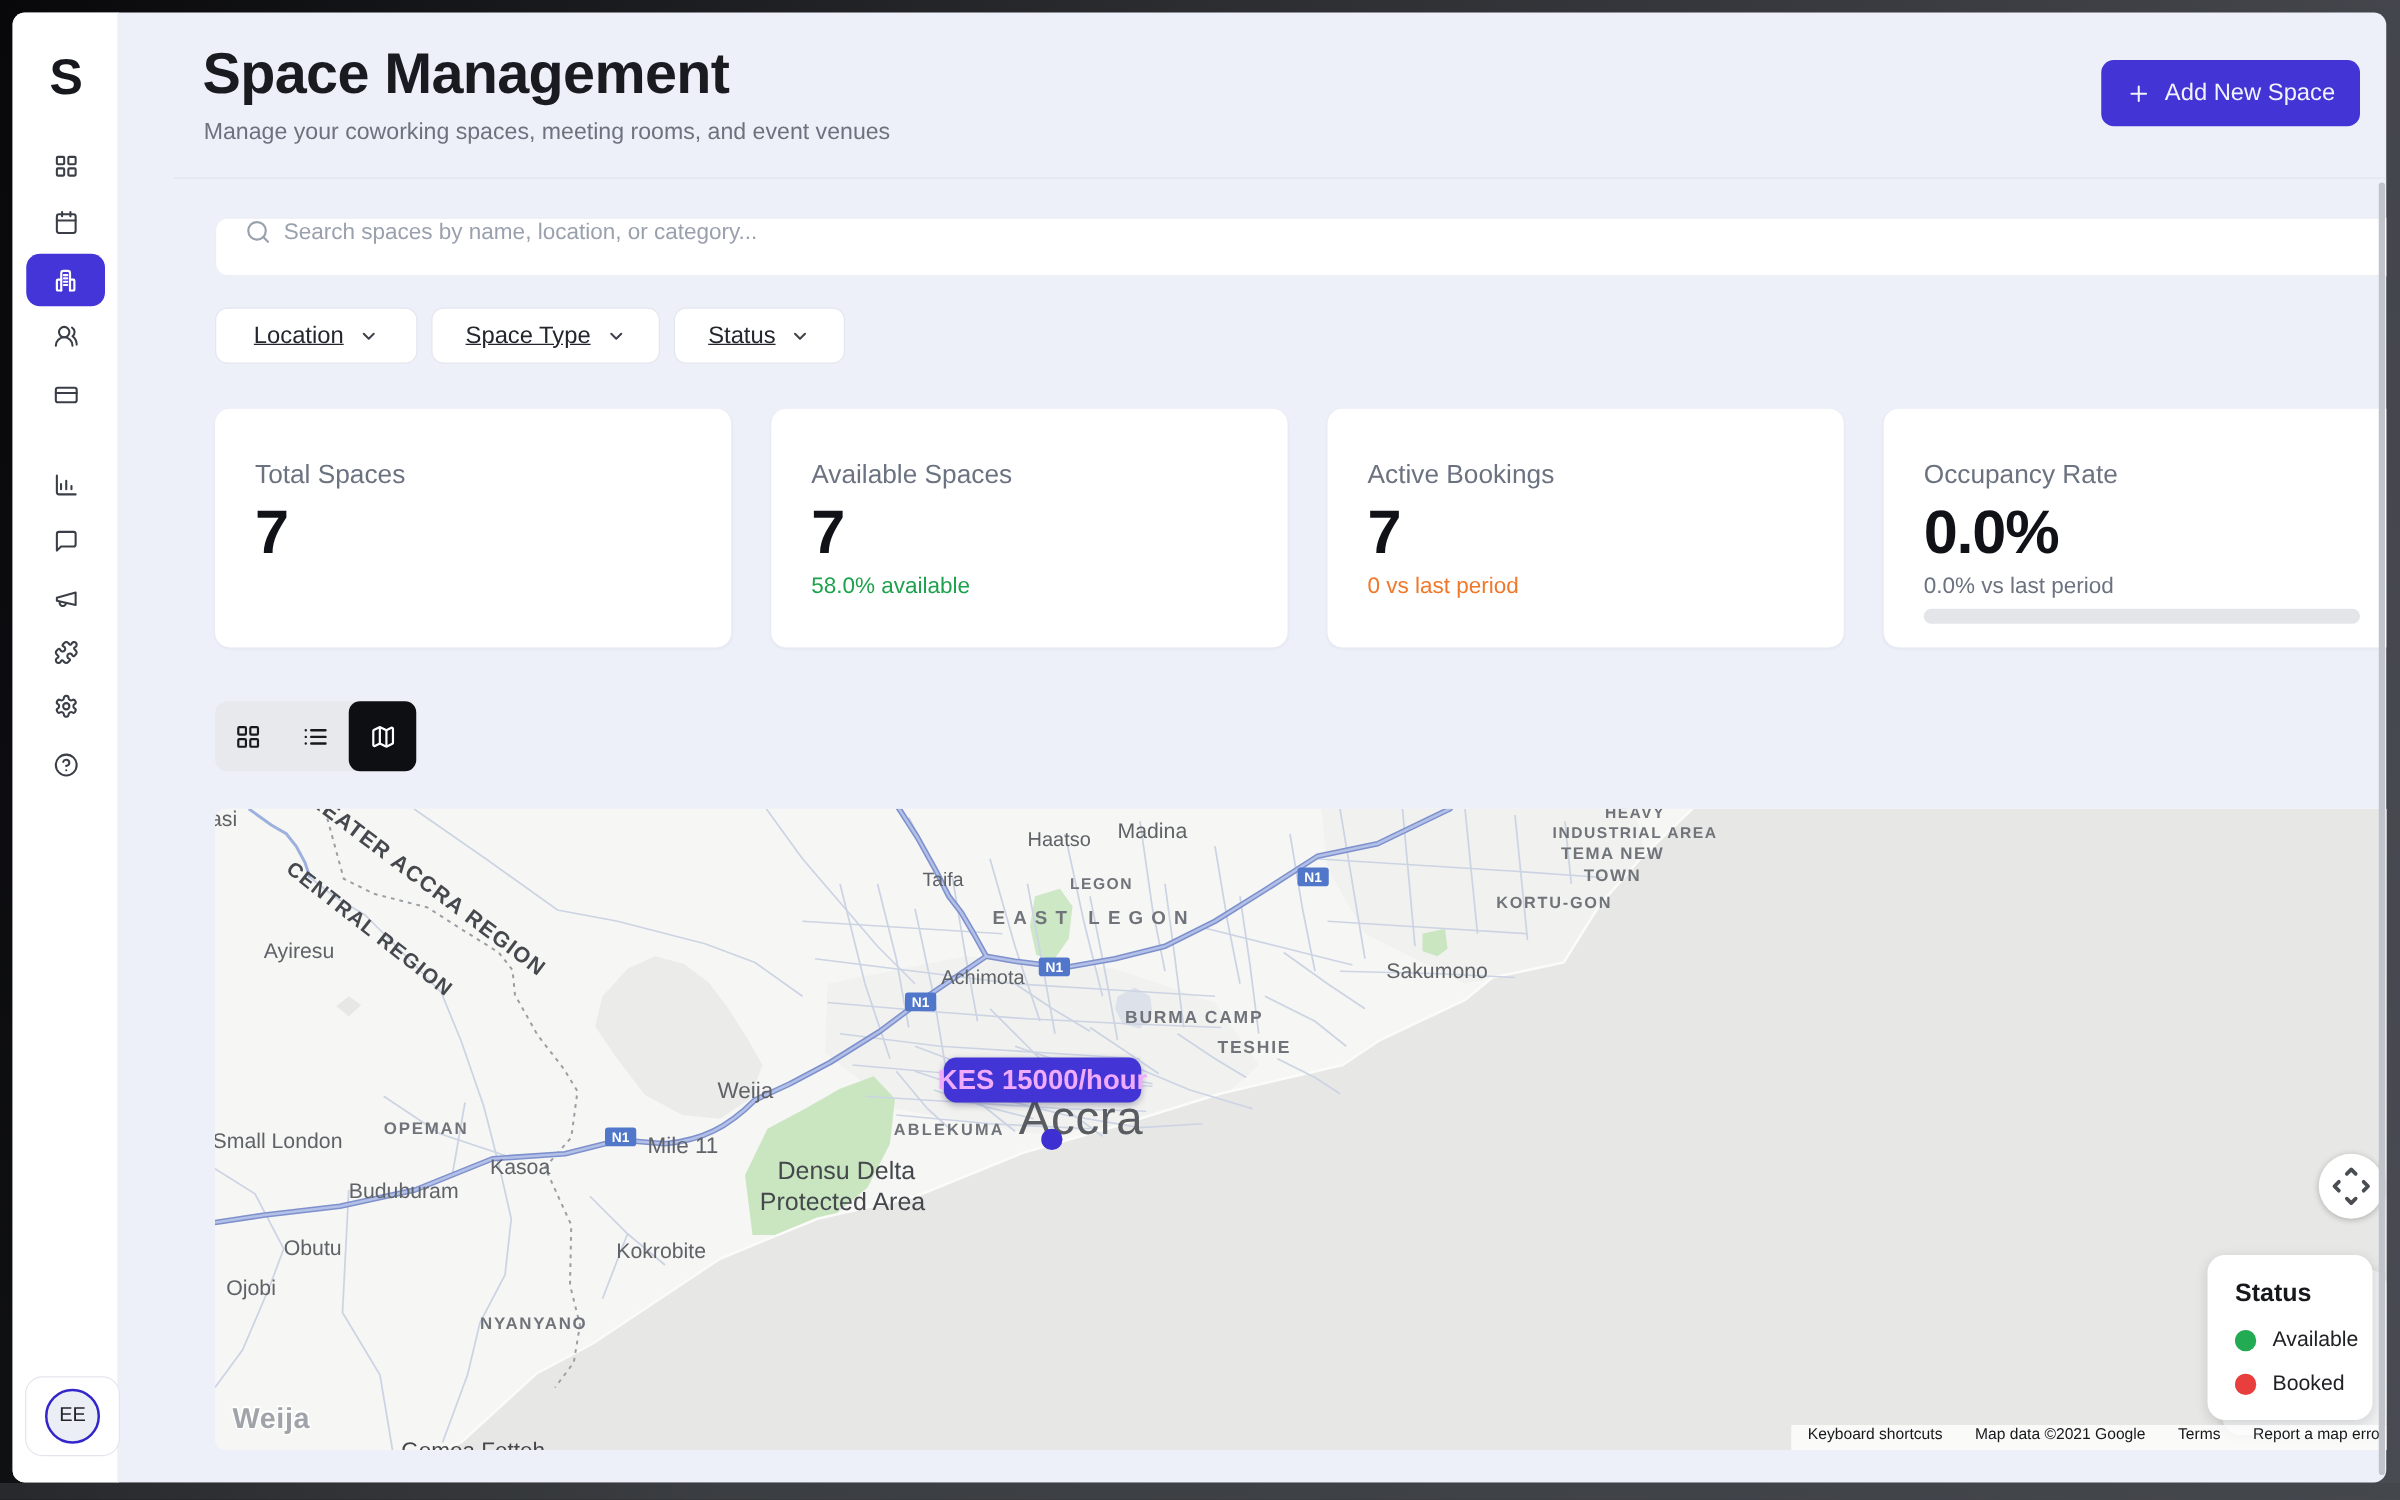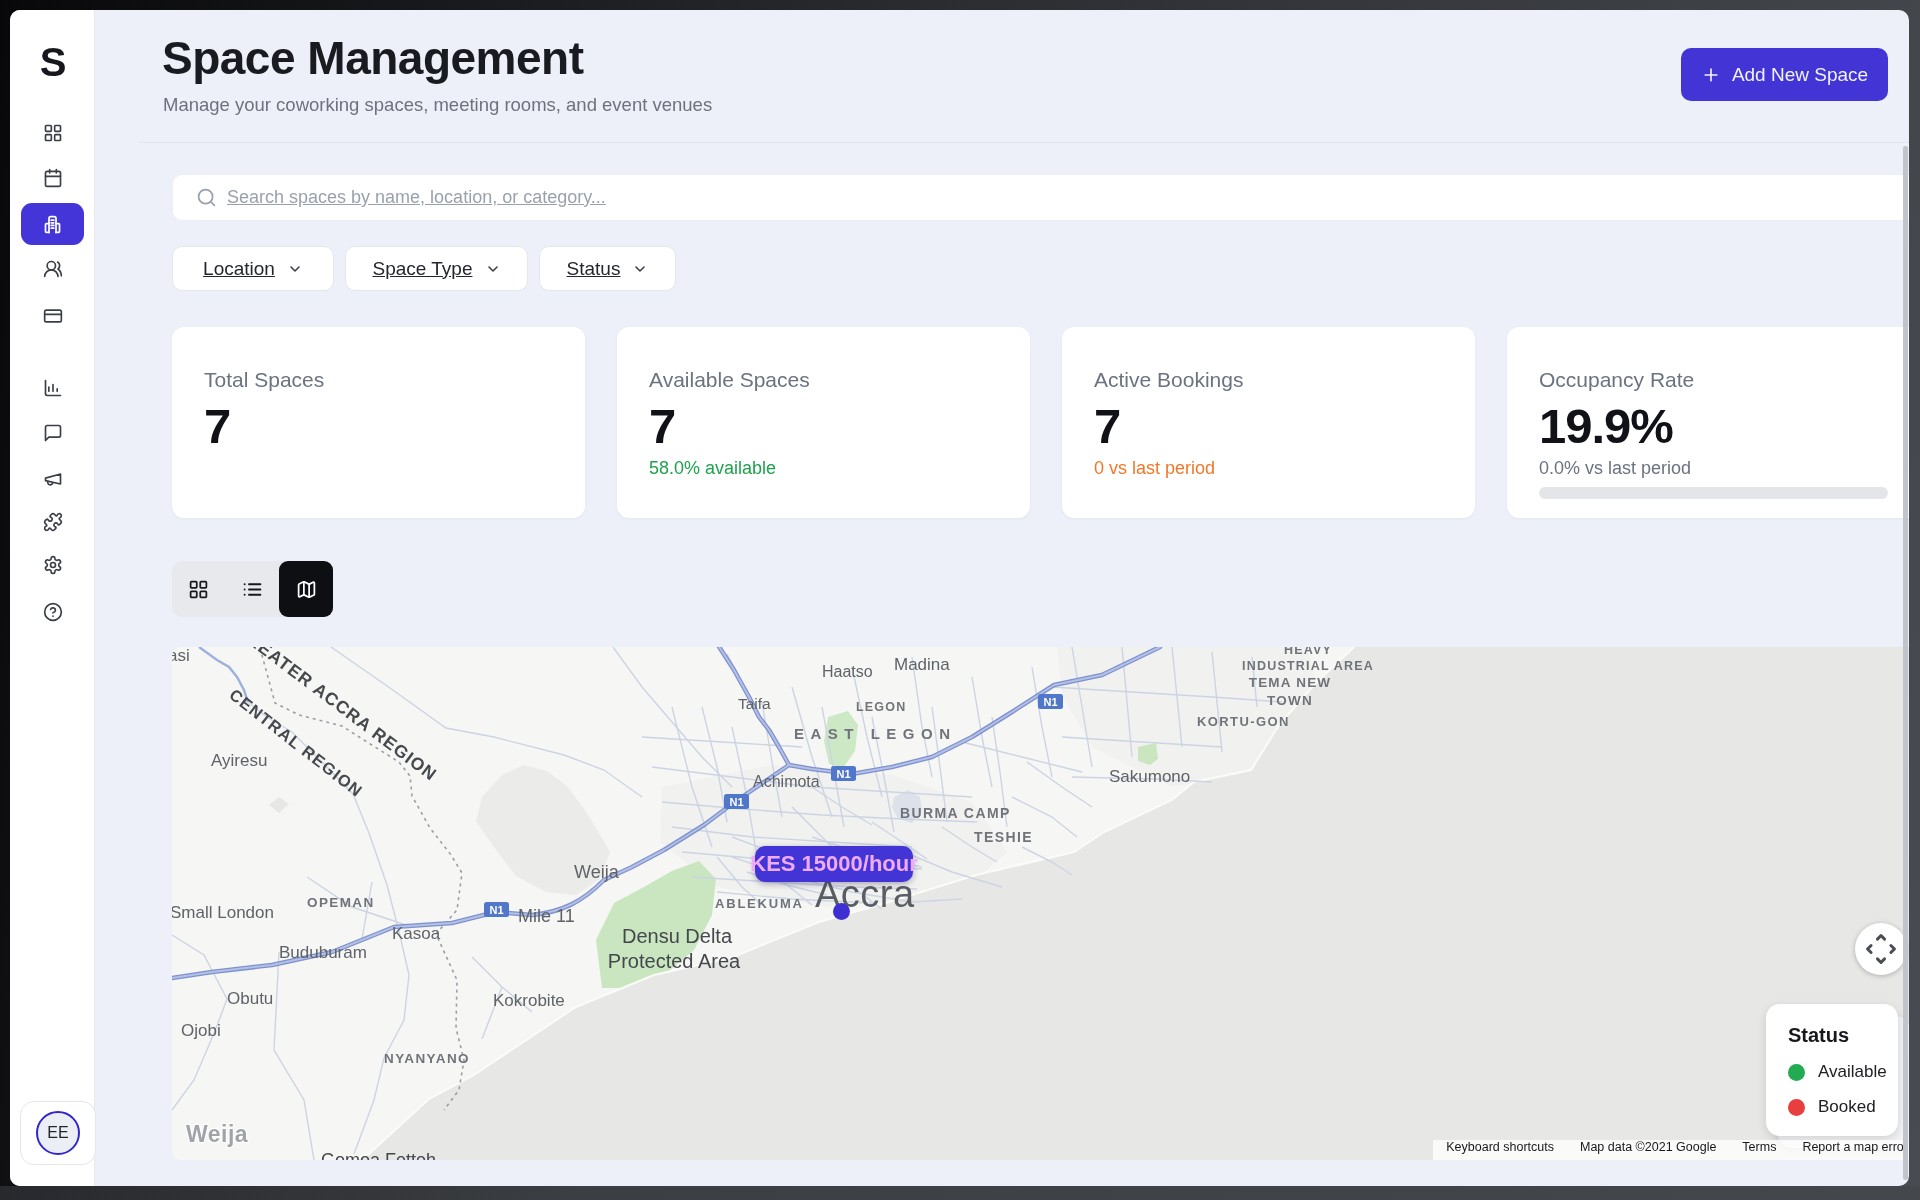--- a/index.html
+++ b/index.html
@@ -56,21 +56,21 @@
     position:absolute; top:38px; right:21px; width:207px; height:53px;
     background:#4334d6; border-radius:10px; color:#f2f2fd;
     display:flex; align-items:center; justify-content:center; gap:11px;
     font-size:19px; font-weight:500;
   }
   .add-btn svg { width:20px; height:20px; }
   
   .search {
     position:absolute; left:33px; top:164px; width:1749px; height:47px;
     background:#fff; border-radius:10px; border:1px solid #eceef3;
-    display:flex; align-items:center; color:#9aa1ad;text-decoration:underline;
+    display:flex; align-items:flex-start; color:#9aa1ad;
   }
   .search svg { width:21px; height:21px; margin-left:23px; }
   .search span { margin-left:10px; font-size:18px; color:#9aa1ae; }
   
   .filters { position:absolute; left:33px; top:236px; display:flex; gap:11px; }
   .filter {
     height:45px; background:#fff; border:1px solid #e4e6ee; border-radius:10px;
     display:flex; align-items:center; justify-content:center; gap:12px;
     font-size:19px; font-weight:500; color:#23262d;text-decoration:underline;
   }
@@ -263,21 +263,21 @@
         <div class="num">7</div>
         <div class="sub green">58.0% available</div>
       </div>
       <div class="card">
         <div class="lab">Active Bookings</div>
         <div class="num">7</div>
         <div class="sub orange">0 vs last period</div>
       </div>
       <div class="card">
         <div class="lab">Occupancy Rate</div>
-        <div class="num">19.9%</div>
+        <div class="num">0.0%</div>
         <div class="sub gray">0.0% vs last period</div>
         <div class="pbar"></div>
       </div>
     </div>
     <div class="toggle">
       <div class="tbtn">
           <svg viewBox="0 0 24 24" fill="none" stroke="currentColor" stroke-width="2" stroke-linecap="round" stroke-linejoin="round">
             <rect x="3" y="3" width="7" height="7" rx="1"></rect>
             <rect x="14" y="3" width="7" height="7" rx="1"></rect>
             <rect x="3" y="14" width="7" height="7" rx="1"></rect>

